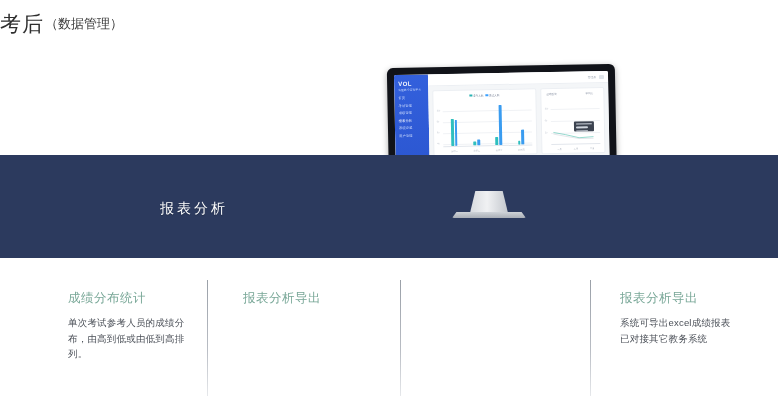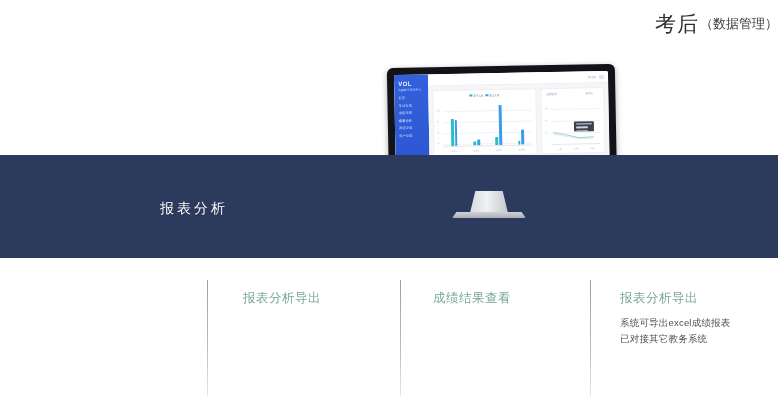--- a/index.html
+++ b/index.html
@@ -8,21 +8,21 @@
     background:#ffffff;
     font-family:"Liberation Sans","DejaVu Sans",sans-serif;
     overflow:hidden;
     position:relative;
   }
   .page{position:relative;width:778px;height:400px;background:#fff;overflow:hidden;}
 
   
   .title-wrap{
     position:absolute;left:0;top:10px;width:778px;
-    text-align:right;white-space:nowrap;
+    text-align:left;white-space:nowrap;
     color:#2b2b2b;
   }
   .title-main{
     font-size:21px;font-weight:400;letter-spacing:1px;
     vertical-align:middle;color:#2e2e2e;
   }
   .title-sub{
     font-size:13px;font-weight:400;letter-spacing:0px;
     vertical-align:middle;color:#3a3a3a;margin-left:1px;
   }
@@ -299,28 +299,29 @@
 
   <div class="stand-neck2"></div>
   <div class="stand-base"></div>
 
   <div class="features">
     <div class="divider d1"></div>
     <div class="divider d2"></div>
     <div class="divider d3"></div>
 
     <div class="col c1">
+      <div class="col-h">成绩分布统计</div>
+      <p class="col-p">单次考试参考人员的成绩分布，由高到低或由低到高排列。</p>
     </div>
 
     <div class="col c2">
       <div class="col-h">报表分析导出</div>
     </div>
 
     <div class="col c3">
-      <div class="col-h">成绩结果查看</div>
     </div>
 
     <div class="col c4">
       <div class="col-h">报表分析导出</div>
       <p class="col-p">系统可导出excel成绩报表已对接其它教务系统</p>
     </div>
   </div>
 
 </div>
 

